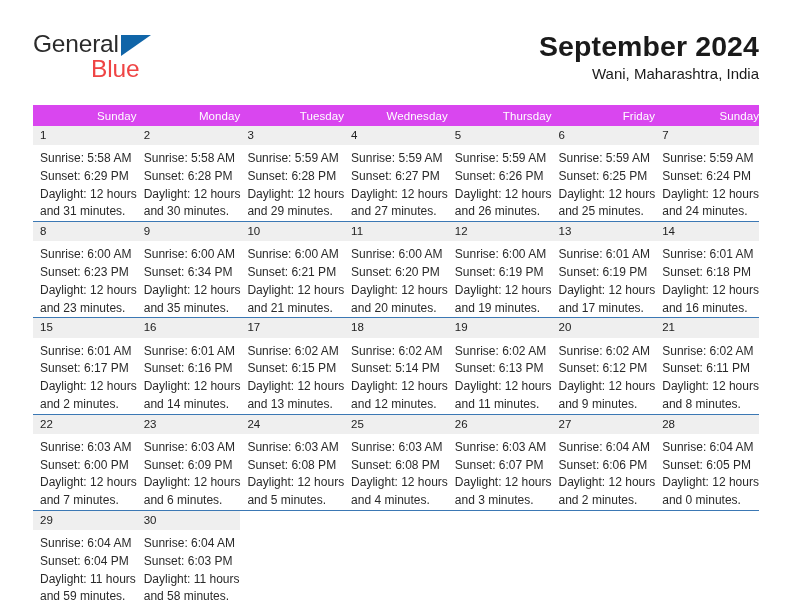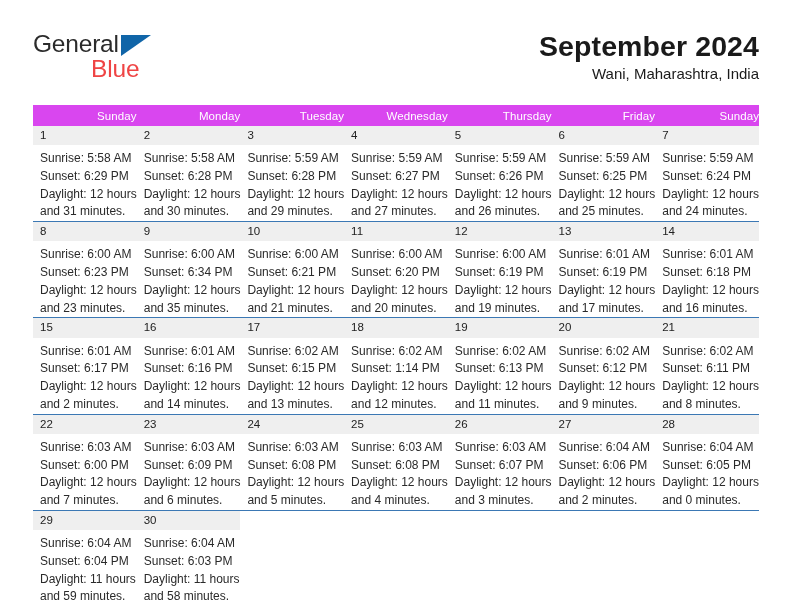--- a/index.html
+++ b/index.html
@@ -345,21 +345,21 @@
             <div>Sunrise: 6:02 AM</div>
             <div>Sunset: 6:15 PM</div>
             <div>Daylight: 12 hours</div>
             <div>and 13 minutes.</div>
           </div>
         </td>
         <td>
           <div class="daynum">18</div>
           <div class="cell-body">
             <div>Sunrise: 6:02 AM</div>
-            <div>Sunset: 1:14 PM</div>
+            <div>Sunset: 5:14 PM</div>
             <div>Daylight: 12 hours</div>
             <div>and 12 minutes.</div>
           </div>
         </td>
         <td>
           <div class="daynum">19</div>
           <div class="cell-body">
             <div>Sunrise: 6:02 AM</div>
             <div>Sunset: 6:13 PM</div>
             <div>Daylight: 12 hours</div>

